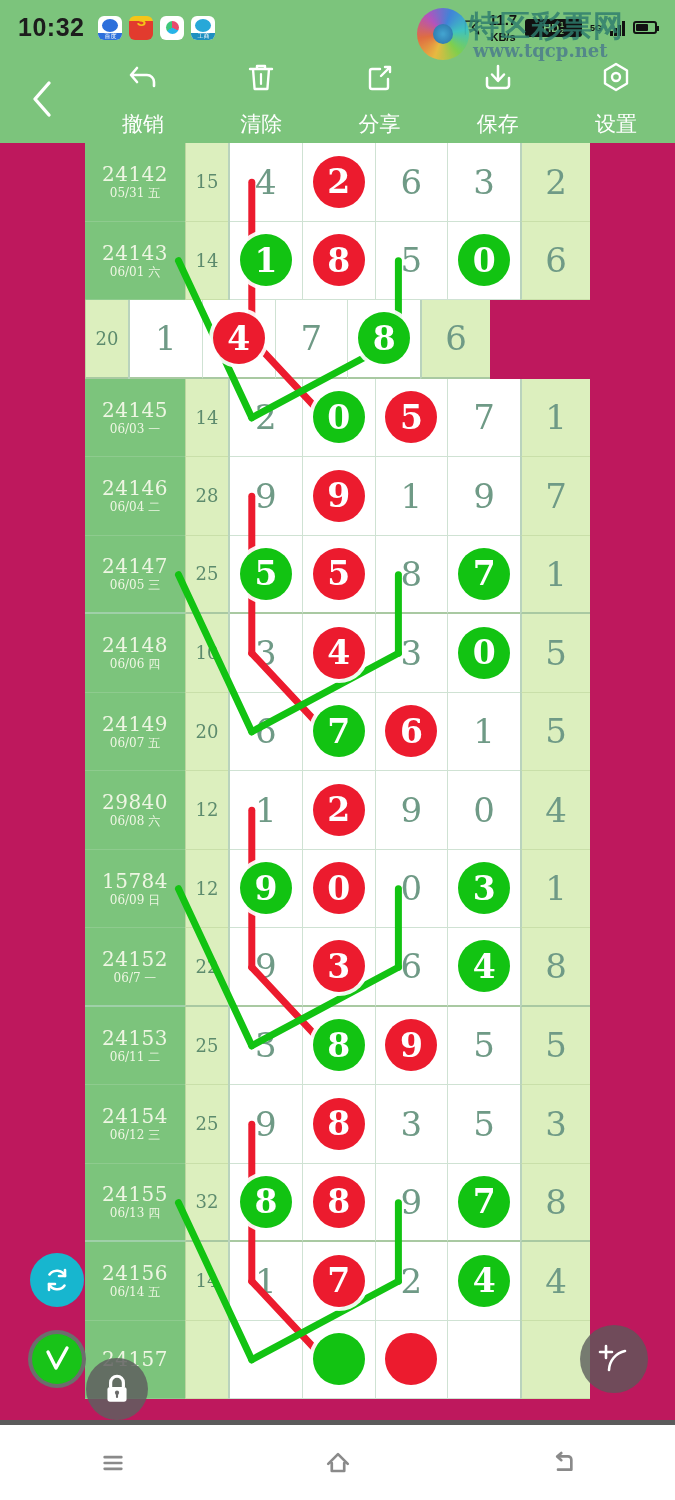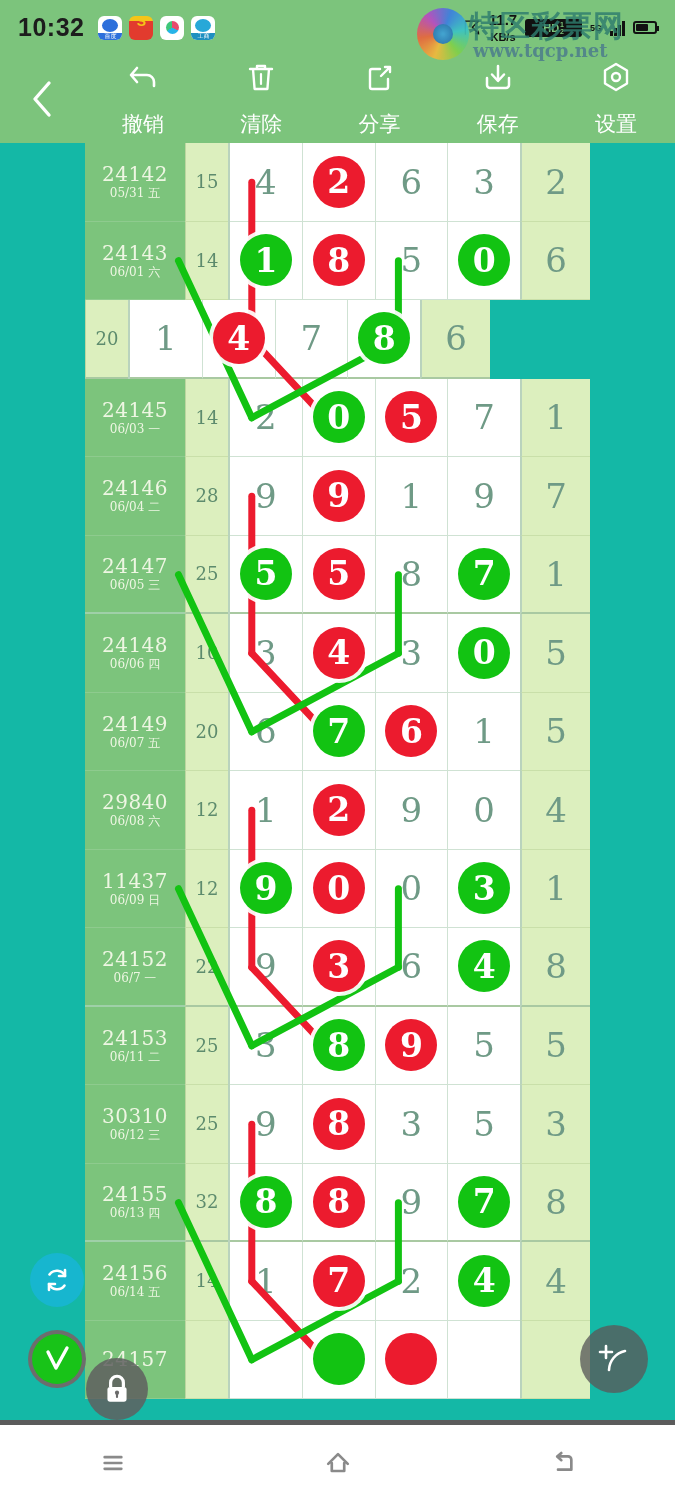--- a/index.html
+++ b/index.html
@@ -71,21 +71,21 @@
     background:#7cc47c; display:flex;align-items:center;z-index:4;
   }
   #backbtn{width:84px;height:88px;display:flex;align-items:center;justify-content:center;}
   #backbtn svg{width:26px;height:38px;}
   .tbitem{flex:1;display:flex;flex-direction:column;align-items:center;justify-content:center;gap:16px;}
   .tbitem .ic{height:34px;display:flex;align-items:center;justify-content:center;}
   .tbitem .ic svg{width:32px;height:32px;}
   .tbitem .lb{font-size:21px;color:#fff;font-family:"DejaVu Sans",sans-serif;}
 
   
-  #tablewrap{position:absolute;left:0;top:143px;width:675px;height:1277px;overflow:hidden;background:#14b8a6;}
+  #tablewrap{position:absolute;left:0;top:143px;width:675px;height:1277px;overflow:hidden;background:#be185d;}
   #table{position:absolute;left:85px;top:0;width:505px;}
   .row{ display:flex; height:78.5px; position:relative; }
   .c-issue{width:100px;background:#7cc47c;display:flex;flex-direction:column;align-items:center;justify-content:center;
            border-bottom:1px solid #8ecb8e;}
   .c-issue .no{font-family:"DejaVu Serif",serif;font-size:20px;color:#eef6e3;line-height:1.15;letter-spacing:.5px;}
   .c-issue .dt{font-family:"DejaVu Serif",serif;font-size:12px;color:#eef6e3;line-height:1.2;}
   .c-sum{width:43px;background:#dcefbe;display:flex;align-items:center;justify-content:center;
          font-family:"DejaVu Serif",serif;font-size:18px;color:#5d8b6d;border-bottom:1px solid #c9dfa9;
          border-left:1px solid #bcd6a0;}
   .digits{display:flex;width:293px;background:#ffffff;border-left:2px solid #b9d3bd;border-right:1px solid #b9d3bd;}
@@ -414,21 +414,21 @@
             <span class="dplain">9</span>
           </div>
           <div class="dcell">
             <span class="dplain">0</span>
           </div>
         </div>
         <div class="c-tail">4</div>
       </div>
       <div class="row">
         <div class="c-issue">
-          <div class="no">11437</div>
+          <div class="no">15784</div>
           <div class="dt">06/09 日</div>
         </div>
         <div class="c-sum">12</div>
         <div class="digits">
           <div class="dcell">
             <span class="ball green">9</span>
           </div>
           <div class="dcell">
             <span class="ball red">0</span>
           </div>
@@ -480,21 +480,21 @@
             <span class="ball red">9</span>
           </div>
           <div class="dcell">
             <span class="dplain">5</span>
           </div>
         </div>
         <div class="c-tail">5</div>
       </div>
       <div class="row">
         <div class="c-issue">
-          <div class="no">30310</div>
+          <div class="no">24154</div>
           <div class="dt">06/12 三</div>
         </div>
         <div class="c-sum">25</div>
         <div class="digits">
           <div class="dcell">
             <span class="dplain">9</span>
           </div>
           <div class="dcell">
             <span class="ball red">8</span>
           </div>

